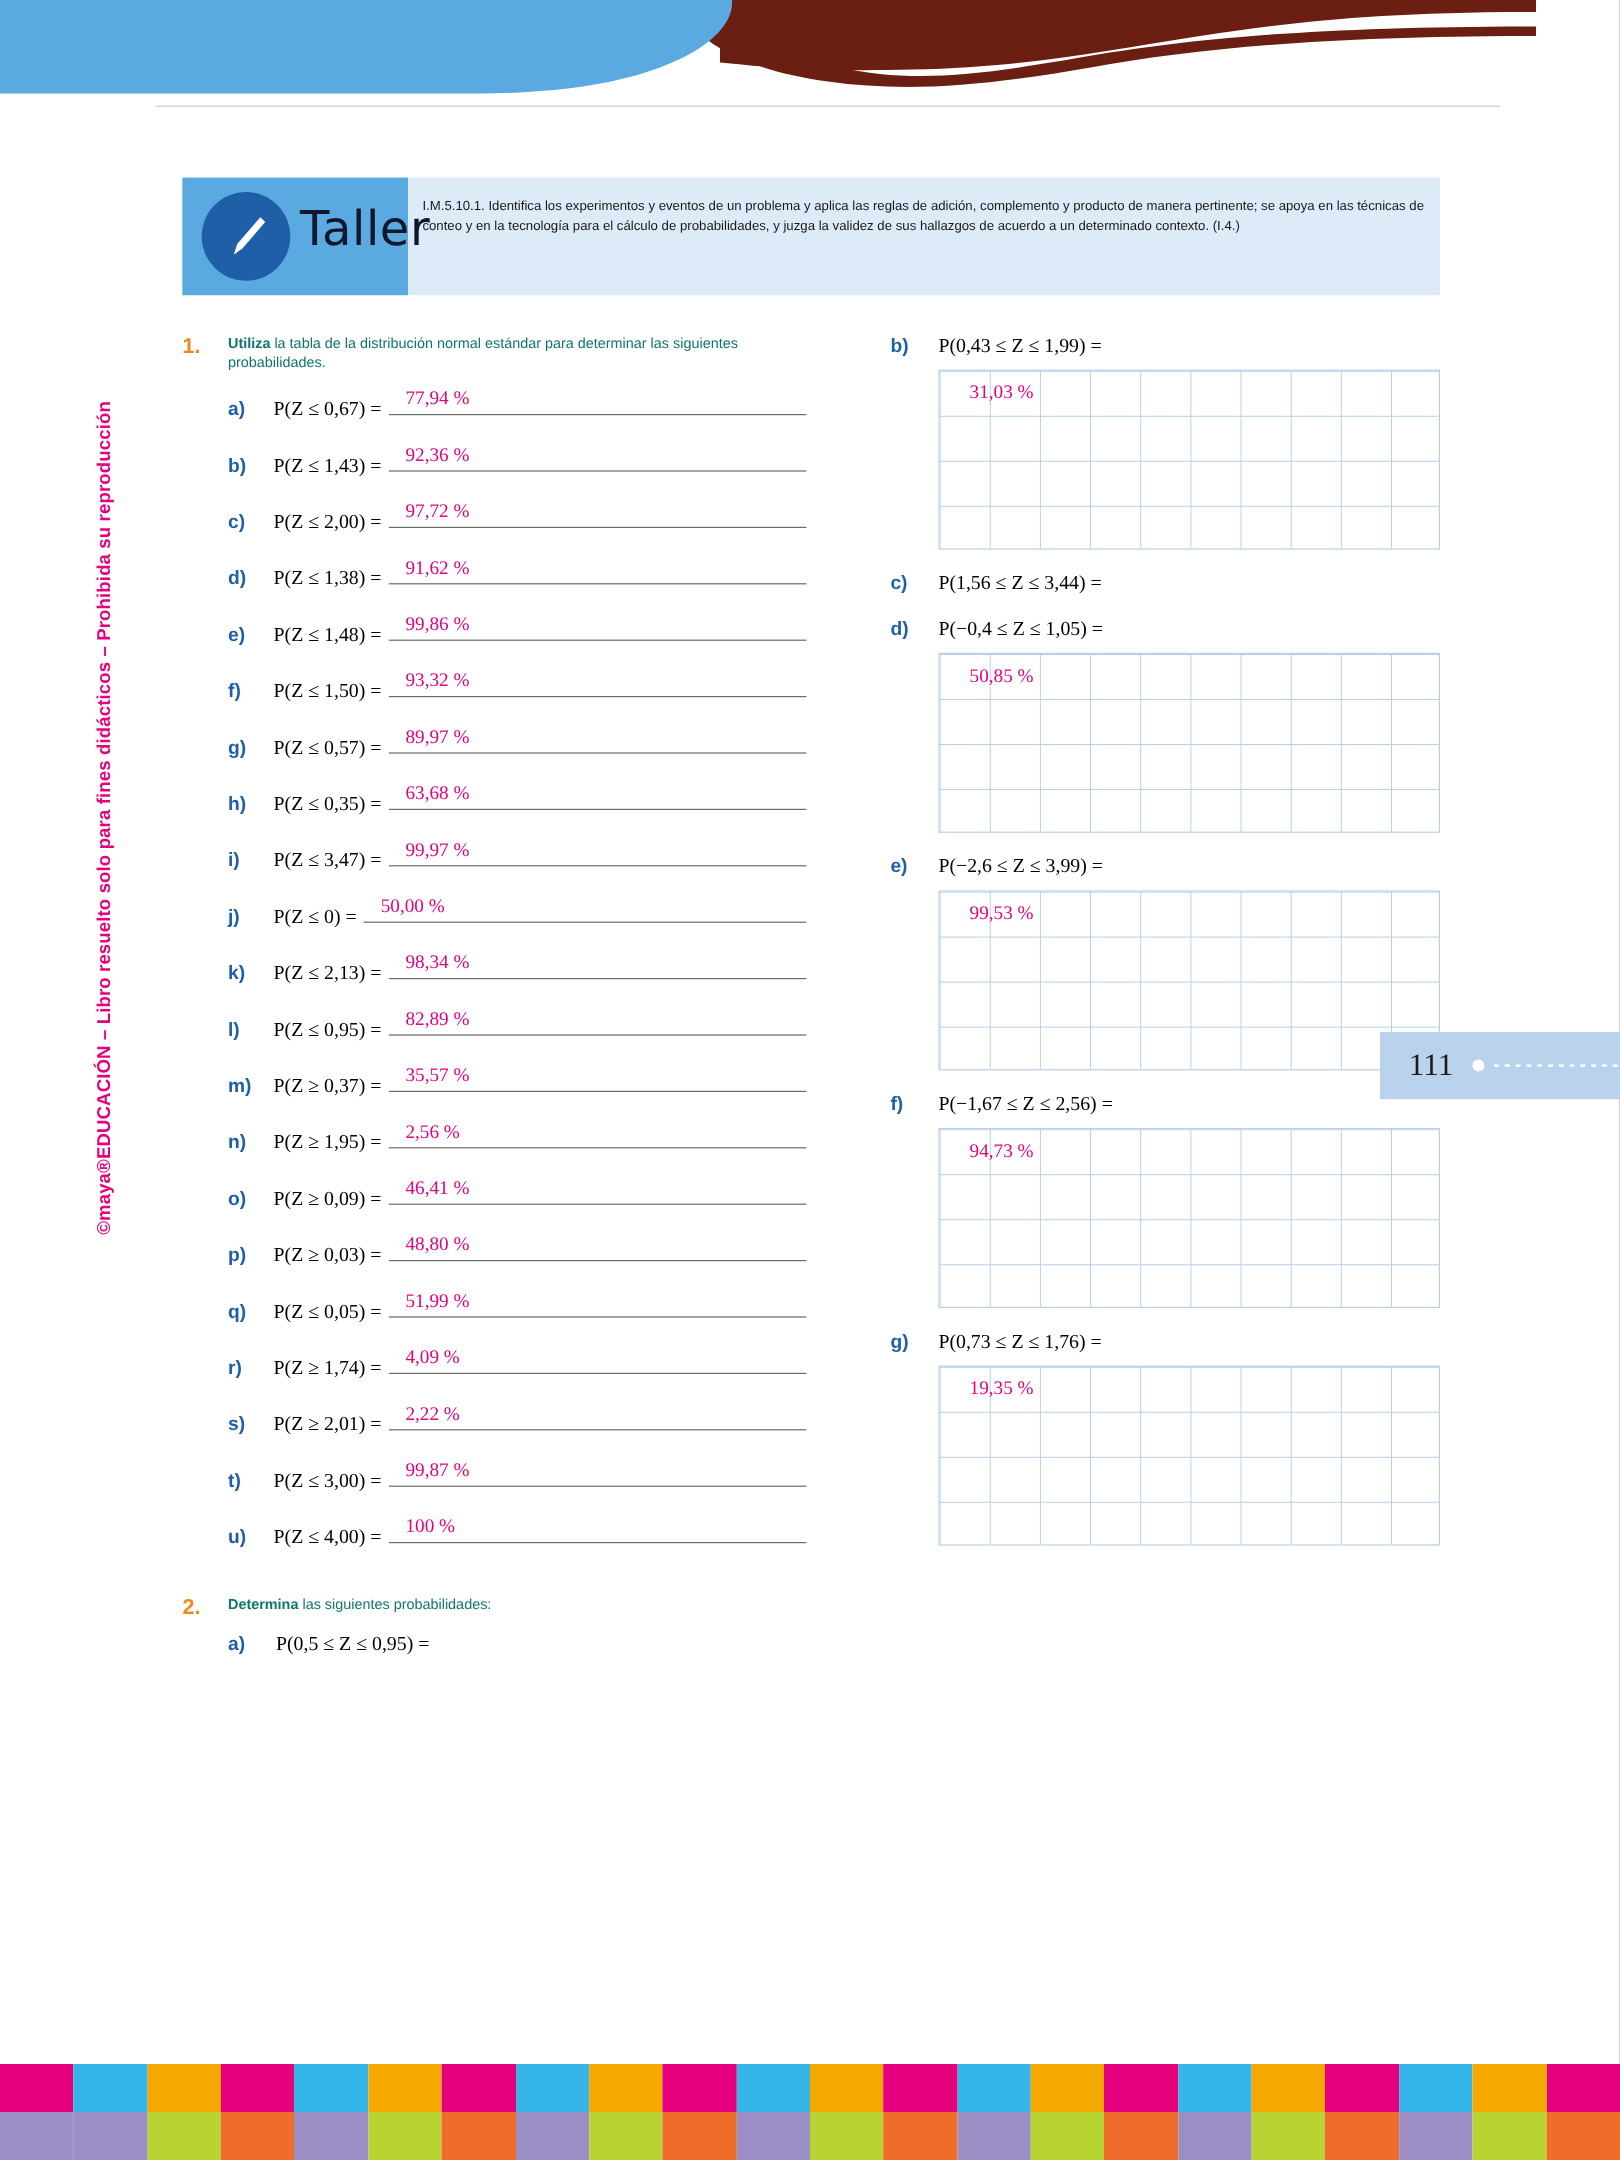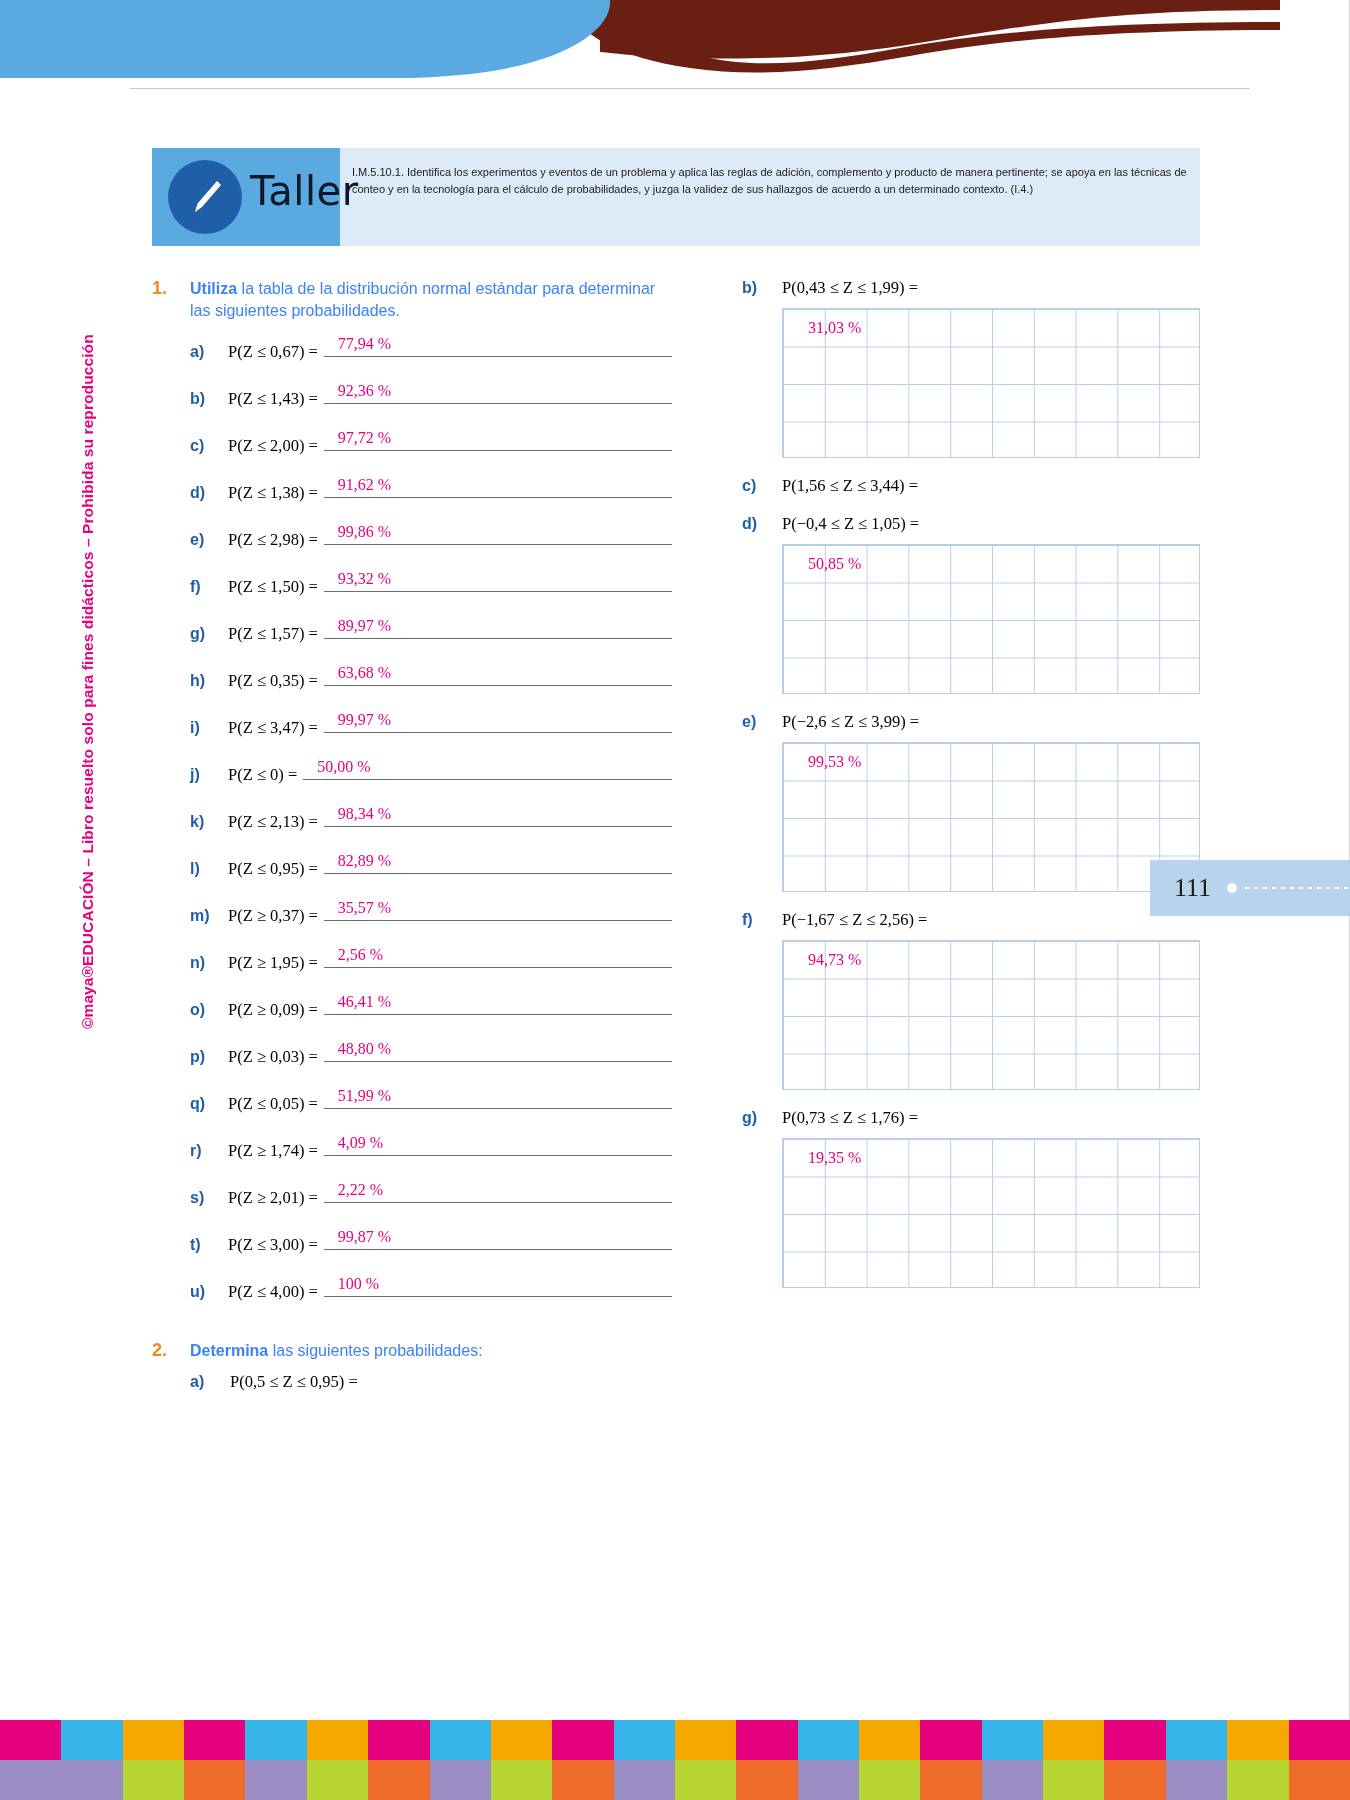--- a/index.html
+++ b/index.html
@@ -119,22 +119,22 @@
     margin-bottom: 10px;
   }
   .ex-num {
     color: #f08a1d;
     font-weight: bold;
     font-size: 18px;
     width: 38px;
     flex: none;
   }
   .ex-title {
-    font-size: 16px;
-    color: #3b82f6;
+    font-size: 12px;
+    color: #0f766e;
     line-height: 1.35;
   }
   .ex-title b { font-weight: bold; }
 
   
   .item {
     display: flex;
     align-items: baseline;
     height: 47px;
     padding-left: 38px;
@@ -328,37 +328,37 @@
   <div class="item">
     <span class="item-letter">d)</span>
     <span class="item-expr">P(Z ≤ 1,38) =</span>
     <span class="answer-line">
         <span class="ans">91,62 %</span>
         <span class="rule"></span>
       </span>
   </div>
   <div class="item">
     <span class="item-letter">e)</span>
-    <span class="item-expr">P(Z ≤ 2,98) =</span>
+    <span class="item-expr">P(Z ≤ 1,48) =</span>
     <span class="answer-line">
         <span class="ans">99,86 %</span>
         <span class="rule"></span>
       </span>
   </div>
   <div class="item">
     <span class="item-letter">f)</span>
     <span class="item-expr">P(Z ≤ 1,50) =</span>
     <span class="answer-line">
         <span class="ans">93,32 %</span>
         <span class="rule"></span>
       </span>
   </div>
   <div class="item">
     <span class="item-letter">g)</span>
-    <span class="item-expr">P(Z ≤ 1,57) =</span>
+    <span class="item-expr">P(Z ≤ 0,57) =</span>
     <span class="answer-line">
         <span class="ans">89,97 %</span>
         <span class="rule"></span>
       </span>
   </div>
   <div class="item">
     <span class="item-letter">h)</span>
     <span class="item-expr">P(Z ≤ 0,35) =</span>
     <span class="answer-line">
         <span class="ans">63,68 %</span>

